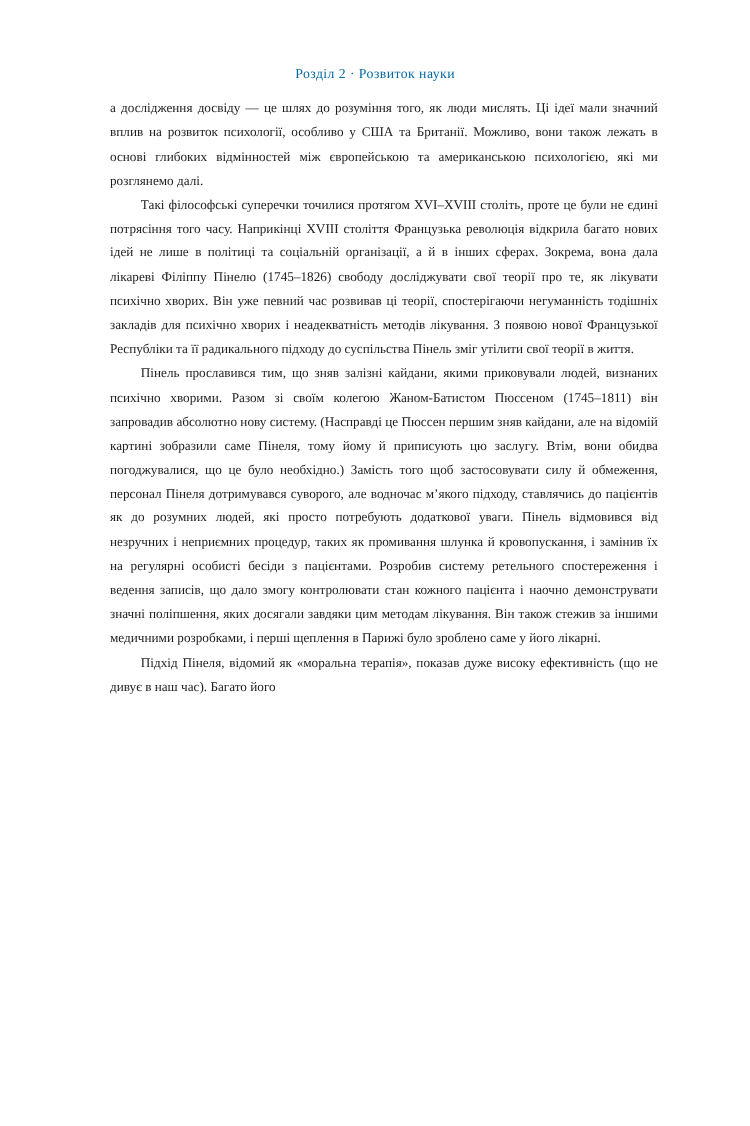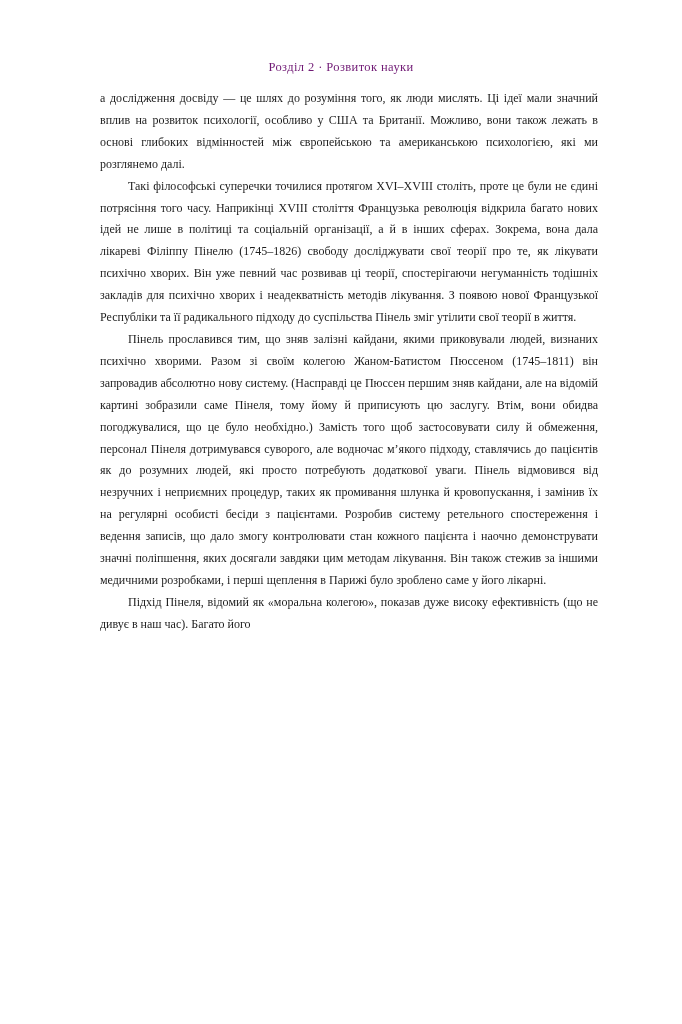--- a/index.html
+++ b/index.html
@@ -17,21 +17,21 @@
     overflow: hidden;
   }
   .running-head {
     position: absolute;
     top: 60px;
     left: 0;
     width: 100%;
     text-align: center;
     font-size: 12.5px;
     letter-spacing: 0.4px;
-    color: #701a75;
+    color: #0369a1;
   }
   .text-block {
     position: absolute;
     top: 88px;
     left: 100px;
     width: 498px;
     text-align: justify;
     font-size: 12px;
     line-height: 21.9px;
     color: #1d1d1d;
@@ -57,17 +57,17 @@
 <body>
 
 <div class="page">
 
   <div class="running-head">Розділ 2 · Розвиток науки</div>
 
   <div class="text-block">
     <p>а дослідження досвіду — це шлях до розуміння того, як люди мислять. Ці ідеї мали значний вплив на розвиток психології, особливо у США та Британії. Можливо, вони також лежать в основі глибоких відмінностей між європейською та американською психологією, які ми розглянемо далі.</p>
     <p class="indent">Такі філософські суперечки точилися протягом XVI–XVIII століть, проте це були не єдині потрясіння того часу. Наприкінці XVIII століття Французька революція відкрила багато нових ідей не лише в політиці та соціальній організації, а й в інших сферах. Зокрема, вона дала лікареві Філіппу Пінелю (1745–1826) свободу досліджувати свої теорії про те, як лікувати психічно хворих. Він уже певний час розвивав ці теорії, спостерігаючи негуманність тодішніх закладів для психічно хворих і неадекватність методів лікування. З появою нової Французької Республіки та її радикального підходу до суспільства Пінель зміг утілити свої теорії в життя.</p>
     <p class="indent">Пінель прославився тим, що зняв залізні кайдани, якими приковували людей, визнаних психічно хворими. Разом зі своїм колегою Жаном-Батистом Пюссеном (1745–1811) він запровадив абсолютно нову систему. (Насправді це Пюссен першим зняв кайдани, але на відомій картині зобразили саме Пінеля, тому йому й приписують цю заслугу. Втім, вони обидва погоджувалися, що це було необхідно.) Замість того щоб застосовувати силу й обмеження, персонал Пінеля дотримувався суворого, але водночас м’якого підходу, ставлячись до пацієнтів як до розумних людей, які просто потребують додаткової уваги. Пінель відмовився від незручних і неприємних процедур, таких як промивання шлунка й кровопускання, і замінив їх на регулярні особисті бесіди з пацієнтами. Розробив систему ретельного спостереження і ведення записів, що дало змогу контролювати стан кожного пацієнта і наочно демонструвати значні поліпшення, яких досягали завдяки цим методам лікування. Він також стежив за іншими медичними розробками, і перші щеплення в Парижі було зроблено саме у його лікарні.</p>
-    <p class="indent">Підхід Пінеля, відомий як «моральна колегою», показав дуже високу ефективність (що не дивує в наш час). Багато його</p>
+    <p class="indent">Підхід Пінеля, відомий як «моральна терапія», показав дуже високу ефективність (що не дивує в наш час). Багато його</p>
   </div>
 
 
 </div>
 
 </body></html>

